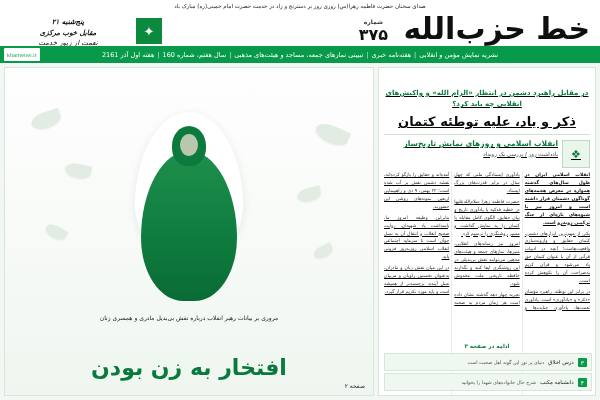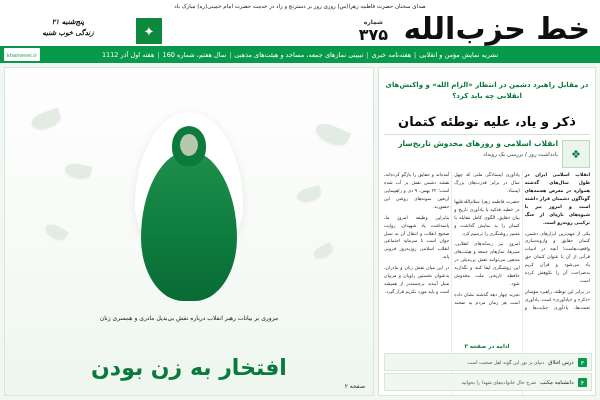--- a/index.html
+++ b/index.html
@@ -75,29 +75,29 @@
   .content{
     position:absolute;top:63px;left:0;width:600px;height:337px;
     background:#f3f7f3;
     padding:4px;box-sizing:border-box;
     display:flex;gap:4px;flex-direction:row;
   }
   
   .col-text{
     width:218px;height:329px;background:#ffffff;
     border:1px solid #d8e6da;box-sizing:border-box;
-    padding:12px 5px;position:relative;overflow:hidden;
+    padding:20px 5px;position:relative;overflow:hidden;text-decoration:underline;
   }
   .kicker{
     font-size:7px;color:#0a7a3c;text-align:center;line-height:1.6;
     font-weight:bold;
   }
   .headline-main{
     font-size:13px;font-weight:bold;color:#0b0b0b;text-align:center;
-    margin:12px 0 3px;line-height:1.3;
+    margin:4px 0 3px;line-height:1.3;
   }
   .subrule{height:1px;background:#cfe3d3;margin:3px 0;}
   .sub-sec{
     display:flex;align-items:flex-start;gap:4px;margin-top:2px;
   }
   .sub-sec .thumb{
     width:26px;height:26px;border:1px solid #bcd9c2;background:#eaf5ec;
     display:flex;align-items:center;justify-content:center;color:#0a7a3c;font-size:11px;
     flex:0 0 auto;margin-top:2px;
   }
@@ -196,48 +196,49 @@
     <div class="mast-logo">
       <span class="mast-title">خط حزب‌الله</span>
     </div>
     <div class="mast-issue">
       <span class="lbl">شماره</span>
       <span>۳۷۵</span>
     </div>
     <div class="mast-sq">✦</div>
     <div class="mast-left">
       <div class="l1">پنج‌شنبه ۲۱</div>
-      <div class="l2">زندگی خوب شنبه</div>
+      <div class="l2">مقابل خوب مرکزی</div>
+      <div class="l3">نعمت از زیور خدمت</div>
     </div>
   </div>
 
   <div class="infobar">
     <span class="seg">نشریه نمایش مؤمن و انقلابی</span>
     <span class="sep">|</span>
     <span class="seg">هفته‌نامه خبری</span>
     <span class="sep">|</span>
     <span class="seg">تبیینی نمازهای جمعه، مساجد و هیئت‌های مذهبی</span>
     <span class="sep">|</span>
     <span class="seg">سال هفتم، شماره 160</span>
     <span class="sep">|</span>
-    <span class="seg">هفته اول آذر 1112</span>
+    <span class="seg">هفته اول آذر 2161</span>
   </div>
   <div class="infobar-badge">khamenei.ir</div>
 
   <div class="content">
 
     <div class="col-text">
       <div class="kicker">در مقابل راهبرد دشمن در انتظار «الزام الله» و واکنش‌های انقلابی چه باید کرد؟</div>
       <div class="headline-main">ذکر و یاد، علیه توطئه کتمان</div>
       <div class="subrule"></div>
 
       <div class="sub-sec">
         <div class="thumb">❖</div>
         <div>
-          <div class="sub-title">انقلاب اسلامی و روزهای مخدوش تاریخ‌ساز</div>
+          <div class="sub-title">انقلاب اسلامی و روزهای نمایش تاریخ‌ساز</div>
           <div class="sub-byline">یادداشت روز / بررسی یک رویداد</div>
         </div>
       </div>
 
       <div class="body-cols">
         <p class="lead">انقلاب اسلامی ایران در طول سال‌های گذشته همواره در معرض هجمه‌های گوناگون دشمنان قرار داشته است و امروز نیز با شیوه‌های تازه‌ای از جنگ ترکیبی روبه‌رو است.</p>
         <p>یکی از مهم‌ترین ابزارهای دشمن، کتمان حقایق و وارونه‌سازی واقعیت‌هاست؛ آنچه در ادبیات قرآنی از آن با عنوان کتمان حق یاد می‌شود و قرآن کریم به‌صراحت آن را نکوهش کرده است.</p>
         <p>در برابر این توطئه، راهبرد مؤمنان «ذکر» و «یادآوری» است. یادآوری نعمت‌ها، یادآوری جنایت‌ها و یادآوری ایستادگی ملتی که چهل سال در برابر قدرت‌های بزرگ ایستاد.</p>
         <p>حضرت فاطمه زهرا سلام‌الله‌علیها در خطبه فدکیه با یادآوری تاریخ و بیان حقایق، الگوی کامل مقابله با کتمان را به نمایش گذاشت و مسیر روشنگری را ترسیم کرد.</p>
         <p>امروز نیز رسانه‌های انقلابی، منبرها، نمازهای جمعه و هیئت‌های مذهبی می‌توانند نقش بی‌بدیلی در این روشنگری ایفا کنند و نگذارند حافظه تاریخی ملت مخدوش شود.</p>

